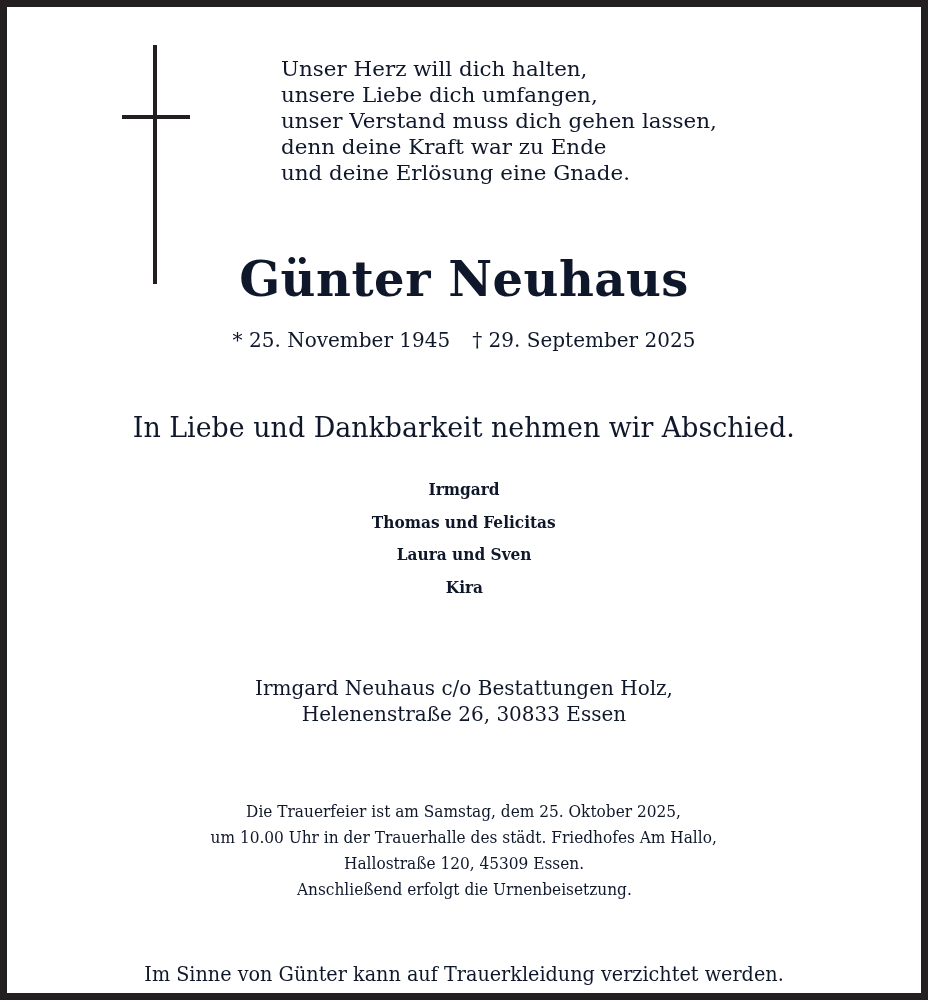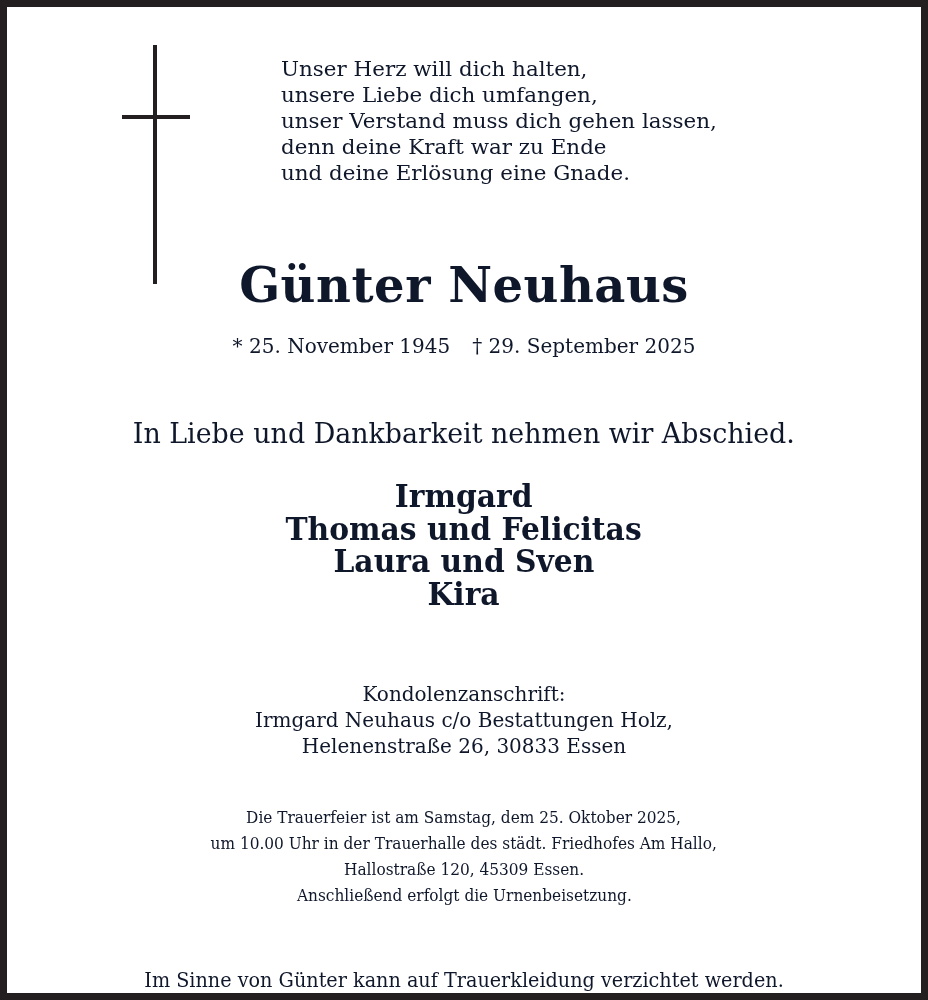--- a/index.html
+++ b/index.html
@@ -9,26 +9,26 @@
     box-sizing: border-box; border: 7px solid #231f20; background: #ffffff;
   }
   .serif { font-family: "DejaVu Serif", "Liberation Serif", serif; color: #0f172a; }
   .cross-v { position: absolute; left: 153px; top: 45px; width: 4px; height: 239px; background: #231f20; }
   .cross-h { position: absolute; left: 122px; top: 115px; width: 68px; height: 4px; background: #231f20; }
   .poem {
     position: absolute; left: 281px; top: 56px;
     font-size: 21px; line-height: 26px; white-space: nowrap;
   }
   .poem div { transform: scaleX(1.02); transform-origin: left center; }
-  .centered { position: absolute; left: 7px; width: 914px; text-align: center; white-space: nowrap; margin-top: 6px; }
+  .centered { position: absolute; left: 7px; width: 914px; text-align: center; white-space: nowrap; }
   .name { top: 246px; font-size: 48px; line-height: 66px; font-weight: bold; letter-spacing: 0.5px; }
   .dates { top: 325px; font-size: 20px; line-height: 30px; }
   .dates .gap { display: inline-block; width: 22px; }
   .farewell { top: 412px; font-size: 28px; line-height: 32px; }
-  .family { top: 474px; font-size: 31px; line-height: 32.5px; font-weight: bold; }
+  .family { top: 474px; font-size: 16px; line-height: 32.5px; font-weight: bold; }
   .condolence { top: 675px; font-size: 20px; line-height: 26px; }
   .funeral { top: 799px; font-size: 16px; line-height: 26px; }
   .note { top: 960px; font-size: 20px; line-height: 28px; }
   .narrow { display: inline-block; transform: scaleX(0.96); }
 </style>
 </head>
 <body>
 
 <div class="frame"></div>
 
@@ -56,21 +56,20 @@
 </div>
 
 <div class="centered serif family">
   <div><span class="narrow">Irmgard</span></div>
   <div><span class="narrow">Thomas und Felicitas</span></div>
   <div><span class="narrow">Laura und Sven</span></div>
   <div><span class="narrow">Kira</span></div>
 </div>
 
 <div class="centered serif condolence">
-  <div>Kondolenzanschrift:</div>
   <div>Irmgard Neuhaus c/o Bestattungen Holz,</div>
   <div>Helenenstraße 26, 30833 Essen</div>
 </div>
 
 <div class="centered serif funeral">
   <div><span class="narrow">Die Trauerfeier ist am Samstag, dem 25. Oktober 2025,</span></div>
   <div><span class="narrow">um 10.00 Uhr in der Trauerhalle des städt. Friedhofes Am Hallo,</span></div>
   <div><span class="narrow">Hallostraße 120, 45309 Essen.</span></div>
   <div><span class="narrow">Anschließend erfolgt die Urnenbeisetzung.</span></div>
 </div>

